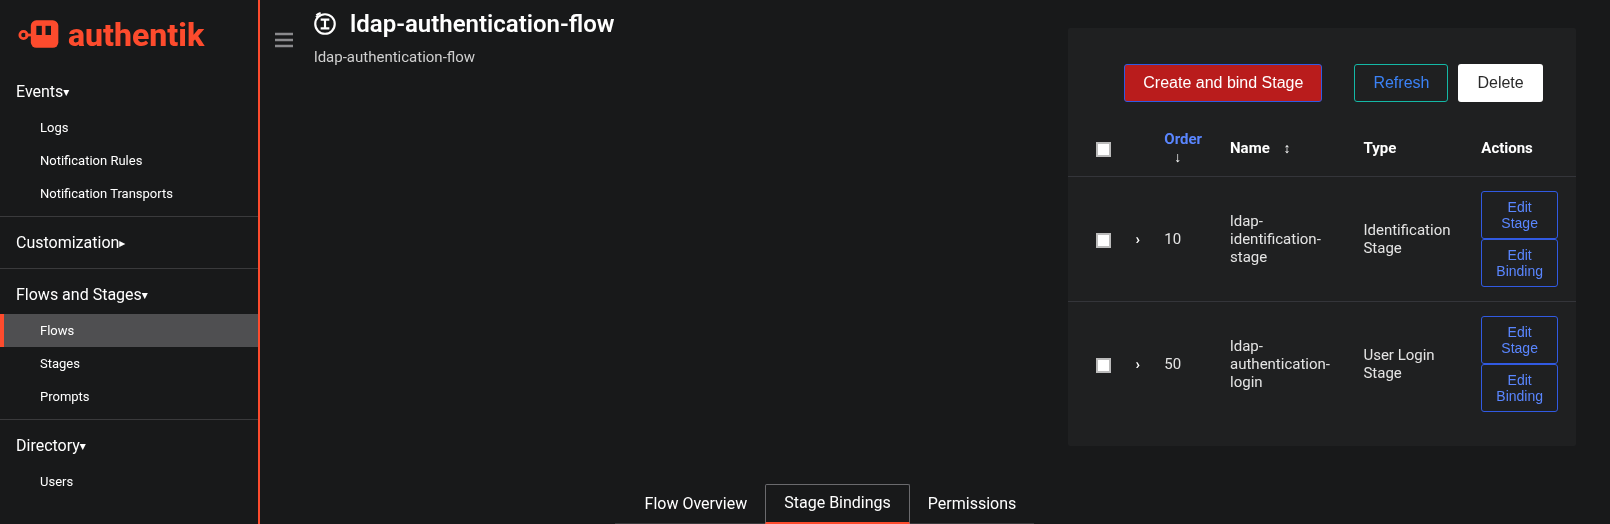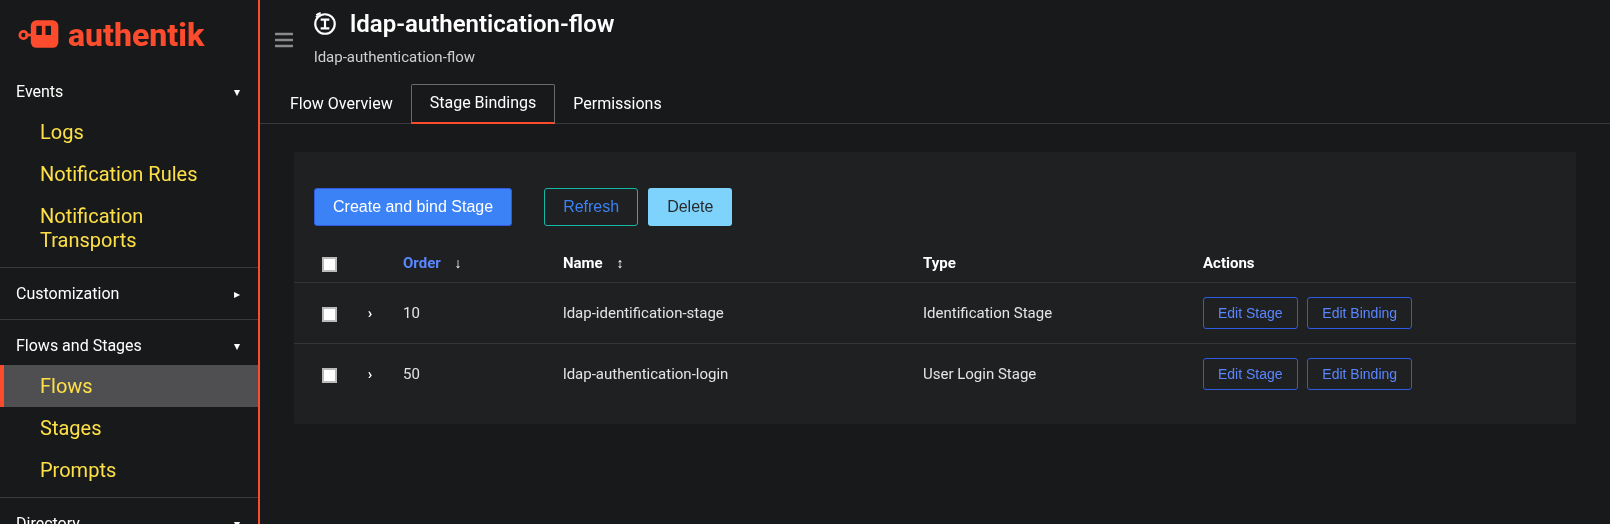--- a/index.html
+++ b/index.html
@@ -37,49 +37,49 @@
   }
   .logo svg { width: 44px; height: 38px; }
   .logo-text { font-family: inherit; }
 
   .nav-section {
     padding: 2px 0;
   }
   .nav-group-header {
     display: flex;
     align-items: center;
-    justify-content: space-between;
+    justify-content: flex-start;
     padding: 10px 18px 10px 16px;
     font-size: 16px;
     cursor: pointer;
     color: #fff;
   }
   .nav-group-header .chev { font-size: 12px; }
   .nav-item {
     padding: 9px 18px 9px 40px;
-    font-size: 20px;
-    color: #fde047;
+    font-size: 13px;
+    color: #ffffff;
     cursor: pointer;
   }
   .nav-item.active {
     background: #4f4f51;
     border-left: 4px solid #fd4b2d;
     padding-left: 36px;
   }
   .divider {
     border: none;
     border-top: 1px solid #3a3a3c;
     margin: 6px 0;
   }
 
   
   .main {
     flex: 1;
     display: flex;
-    flex-direction: column;
+    flex-direction: row;
     min-width: 0;
   }
   .topbar {
     display: flex;
     align-items: flex-start;
     padding: 8px 0 0 0;
   }
   .hamburger {
     width: 40px;
     height: 40px;
@@ -132,23 +132,23 @@
     gap: 10px;
     padding: 0 20px 18px 20px;
   }
   .btn {
     padding: 9px 18px;
     border-radius: 3px;
     font-size: 16px;
     cursor: pointer;
     border: 1px solid transparent;
   }
-  .btn-primary { background: #3b82f6; color: #fff; border-color: #315ae2; }
+  .btn-primary { background: #b91c1c; color: #fff; border-color: #315ae2; margin-left: 36px; }
   .btn-refresh { background: transparent; color: #3b82f6; border: 1px solid #14b8a6; margin-left: 22px; }
-  .btn-delete { background: #7dd3fc; color: #2a2a2a; text-align: right; }
+  .btn-delete { background: #ffffff; color: #2a2a2a; text-align: right; }
 
   table { width: 100%; border-collapse: collapse; }
   thead th {
     text-align: left;
     font-weight: 700;
     font-size: 15px;
     padding: 10px 12px;
     color: #fff;
   }
   thead th.sort { color: #5a86ff; }

